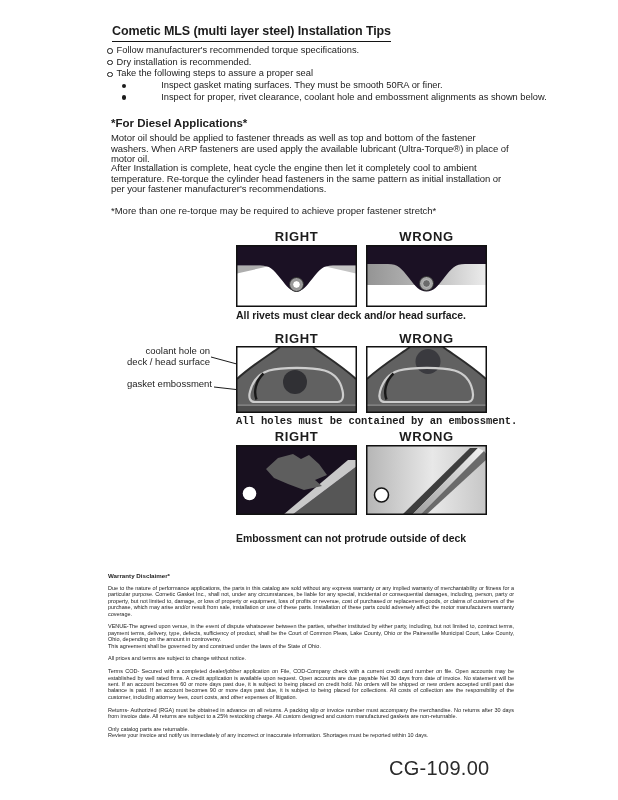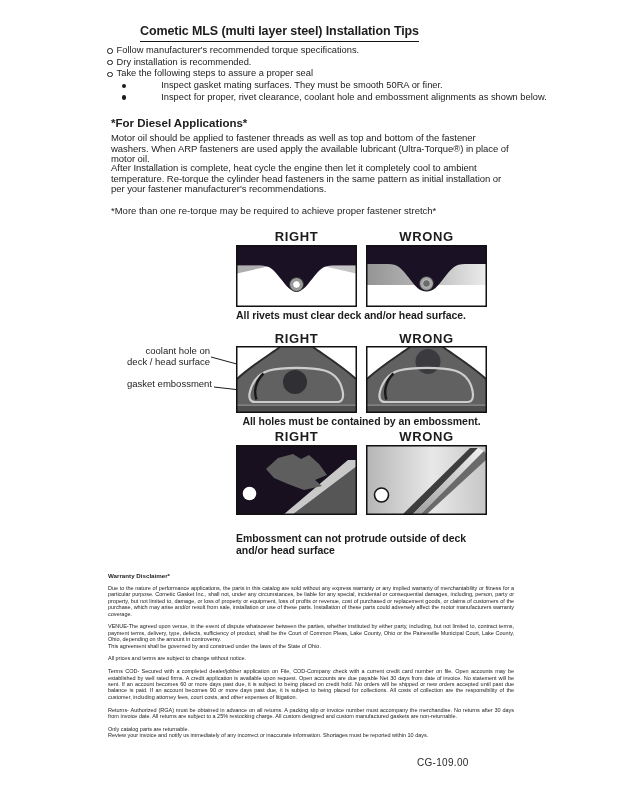--- a/index.html
+++ b/index.html
@@ -2,21 +2,21 @@
 <html><head>
 <meta charset="utf-8">
 <style>
   html,body{margin:0;padding:0;background:#fff;}
   .page{position:relative;width:618px;height:800px;background:#ffffff;overflow:hidden;
         font-family:"Liberation Sans",sans-serif;color:#1c1c1c;}
   .abs{position:absolute;}
 
   
   .doc-title{left:112px;top:24px;font-size:12.5px;font-weight:bold;letter-spacing:-0.1px;
-             border-bottom:1.6px solid #141414;padding-bottom:2.5px;margin-left:28px;}
+             border-bottom:1.6px solid #141414;padding-bottom:2.5px;}
 
   
   .tips{left:107px;top:45px;font-size:9.3px;}
   .tip-row{display:flex;align-items:flex-start;line-height:11.7px;white-space:nowrap;}
   .tip-row.sub{margin-left:15px;gap:31px;}
   .marker{flex:0 0 auto;display:inline-block;margin-right:4px;margin-top:3.2px;}
   .marker.ring{width:3.6px;height:3.6px;border:1px solid #1c1c1c;border-radius:50%;}
   .marker.dot{width:4.2px;height:4.2px;background:#1c1c1c;border-radius:50%;margin-top:3.6px;}
 
   
@@ -32,34 +32,34 @@
   .fig2{top:330px;height:100px;}
   .fig3{top:429px;height:115px;}
   .fig-label{position:absolute;width:121px;text-align:center;font-size:13px;font-weight:bold;
              letter-spacing:0.6px;top:0;}
   .fl-left{left:136px;} .fl-right{left:266px;}
   .panel{position:absolute;top:16px;width:121px;height:70px;}
   .pn-left{left:136px;} .pn-right{left:266px;}
   .panel svg{display:block;}
   .caption{position:absolute;font-weight:bold;font-size:10.5px;line-height:11.5px;letter-spacing:-0.05px;}
   .cap1{left:136px;top:81px;white-space:nowrap;}
-  .cap2{left:136px;top:86px;width:251px;text-align:center;white-space:nowrap;}
+  .cap2{left:136px;top:86px;width:251px;text-align:center;white-space:nowrap;font-family:Liberation Mono, monospace;}
   .cap3{left:136px;top:104px;width:270px;}
   .callout{position:absolute;font-size:9.5px;line-height:10.5px;text-align:right;width:110px;left:0;}
   .co1{top:16px;} .co2{top:49px;width:112px;}
   .leader{position:absolute;left:0;top:0;}
 
   
   .disclaimer{left:108px;top:572px;width:406px;}
   .disc-h{font-size:6.2px;font-weight:bold;margin-bottom:6px;}
   .disc-p{font-size:5.5px;line-height:6.4px;text-align:justify;margin:0 0 6.4px 0;letter-spacing:-0.02px;}
   .disc-p.tight{margin-bottom:0;}
 
   
-  .page-code{left:389px;top:757px;font-size:10px;letter-spacing:0.3px;color:#2a2a2a;margin-left:28px;}
+  .page-code{left:389px;top:757px;font-size:20px;letter-spacing:0.3px;color:#2a2a2a;}
 </style>
 </head>
 <body>
 
 <div class="page">
 
   <div class="abs doc-title">Cometic MLS (multi layer steel) Installation Tips</div>
 
   <div class="abs tips">
     <div class="tip-row">
@@ -209,21 +209,20 @@
         <polygon points="36,70 104,3 112,3 46,70" fill="#3d3d3d"></polygon>
         <polygon points="46,70 112,3 118,6 54,70" fill="url(#gRib3)"></polygon>
         <polygon points="54,70 118,6 121,10 121,14 60,70" fill="#6a6a6a"></polygon>
         <circle cx="15.5" cy="50" r="7" fill="#ffffff" stroke="#161616" stroke-width="1.6"></circle>
         <rect x="0.75" y="0.75" width="119.5" height="68.5" fill="none" stroke="#111111" stroke-width="1.5"></rect>
       </svg>
     </div>
 
     <div class="caption cap3">
       <div>Embossment can not protrude outside of deck</div>
-      <div>and/or head surface</div>
     </div>
   </div>
 
   <div class="abs disclaimer">
     <div class="disc-h">Warranty Disclaimer*</div>
     <p class="disc-p">Due to the nature of performance applications, the parts in this catalog are sold without any express warranty or any implied warranty of merchantability or fitness for a particular purpose.  Cometic Gasket Inc., shall not, under any circumstances, be liable for any special, incidental or consequential damages, including, person, party or property, but not limited to, damage, or loss of property or equipment, loss of profits or revenue, cost of purchased or replacement goods, or claims of customers of the purchase, which may arise and/or result from sale, installation or use of these parts.  Installation of these parts could adversely affect the motor manufacturers warranty coverage.</p>
     <p class="disc-p tight">VENUE-The agreed upon venue, in the event of dispute whatsoever between the parties, whether instituted by either party, including, but not limited to, contract terms, payment terms, delivery, type, defects, sufficiency of product, shall be the Court of Common Pleas, Lake County, Ohio or the Painesville Municipal Court, Lake County, Ohio, depending on the amount in controversy.</p>
     <p class="disc-p">This agreement shall be governed by and construed under the laws of the State of Ohio.</p>
     <p class="disc-p">All prices and terms are subject to change without notice.</p>
     <p class="disc-p">Terms COD- Secured with a completed dealer/jobber application on File, COD-Company check with a current credit card number on file.  Open accounts may be established by well rated firms.  A credit application is available upon request.  Open accounts are due payable Net 30 days from date of invoice.  No statement will be sent.  If an account becomes 60 or more days past due, it is subject to being placed on credit hold.  No orders will be shipped or new orders accepted until past due balance is paid.  If an account becomes 90 or more days past due, it is subject to being placed for collections.  All costs of collection are the responsibility of the customer, including attorney fees, court costs, and other expenses of litigation.</p>

